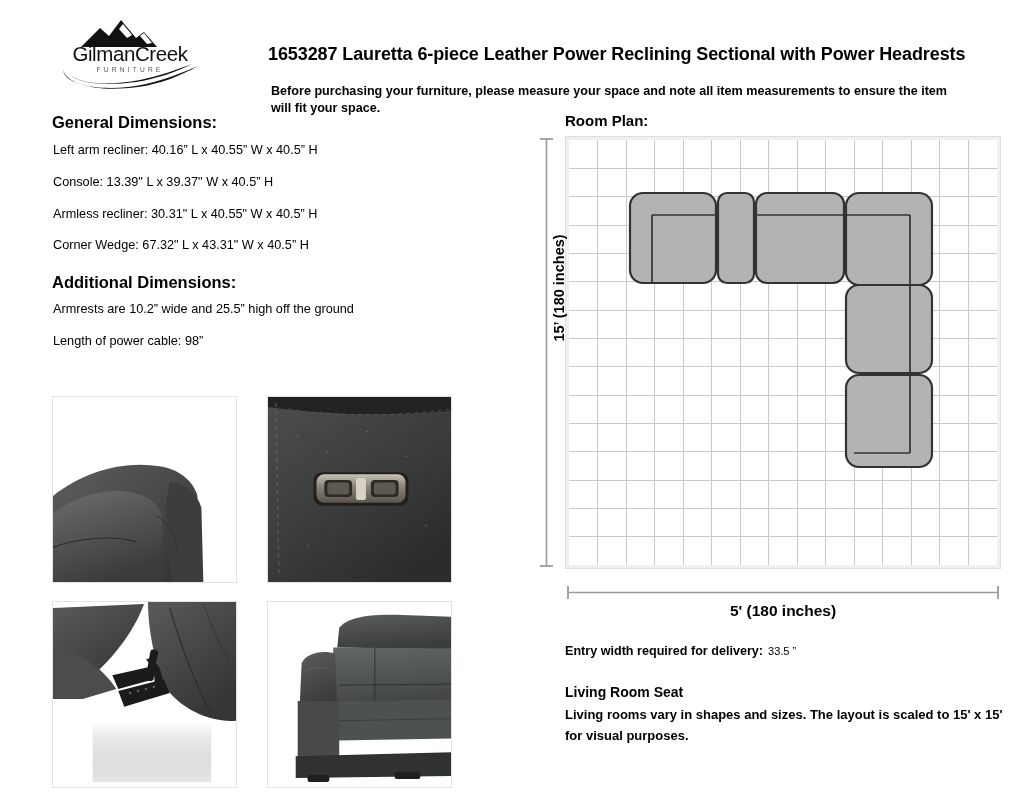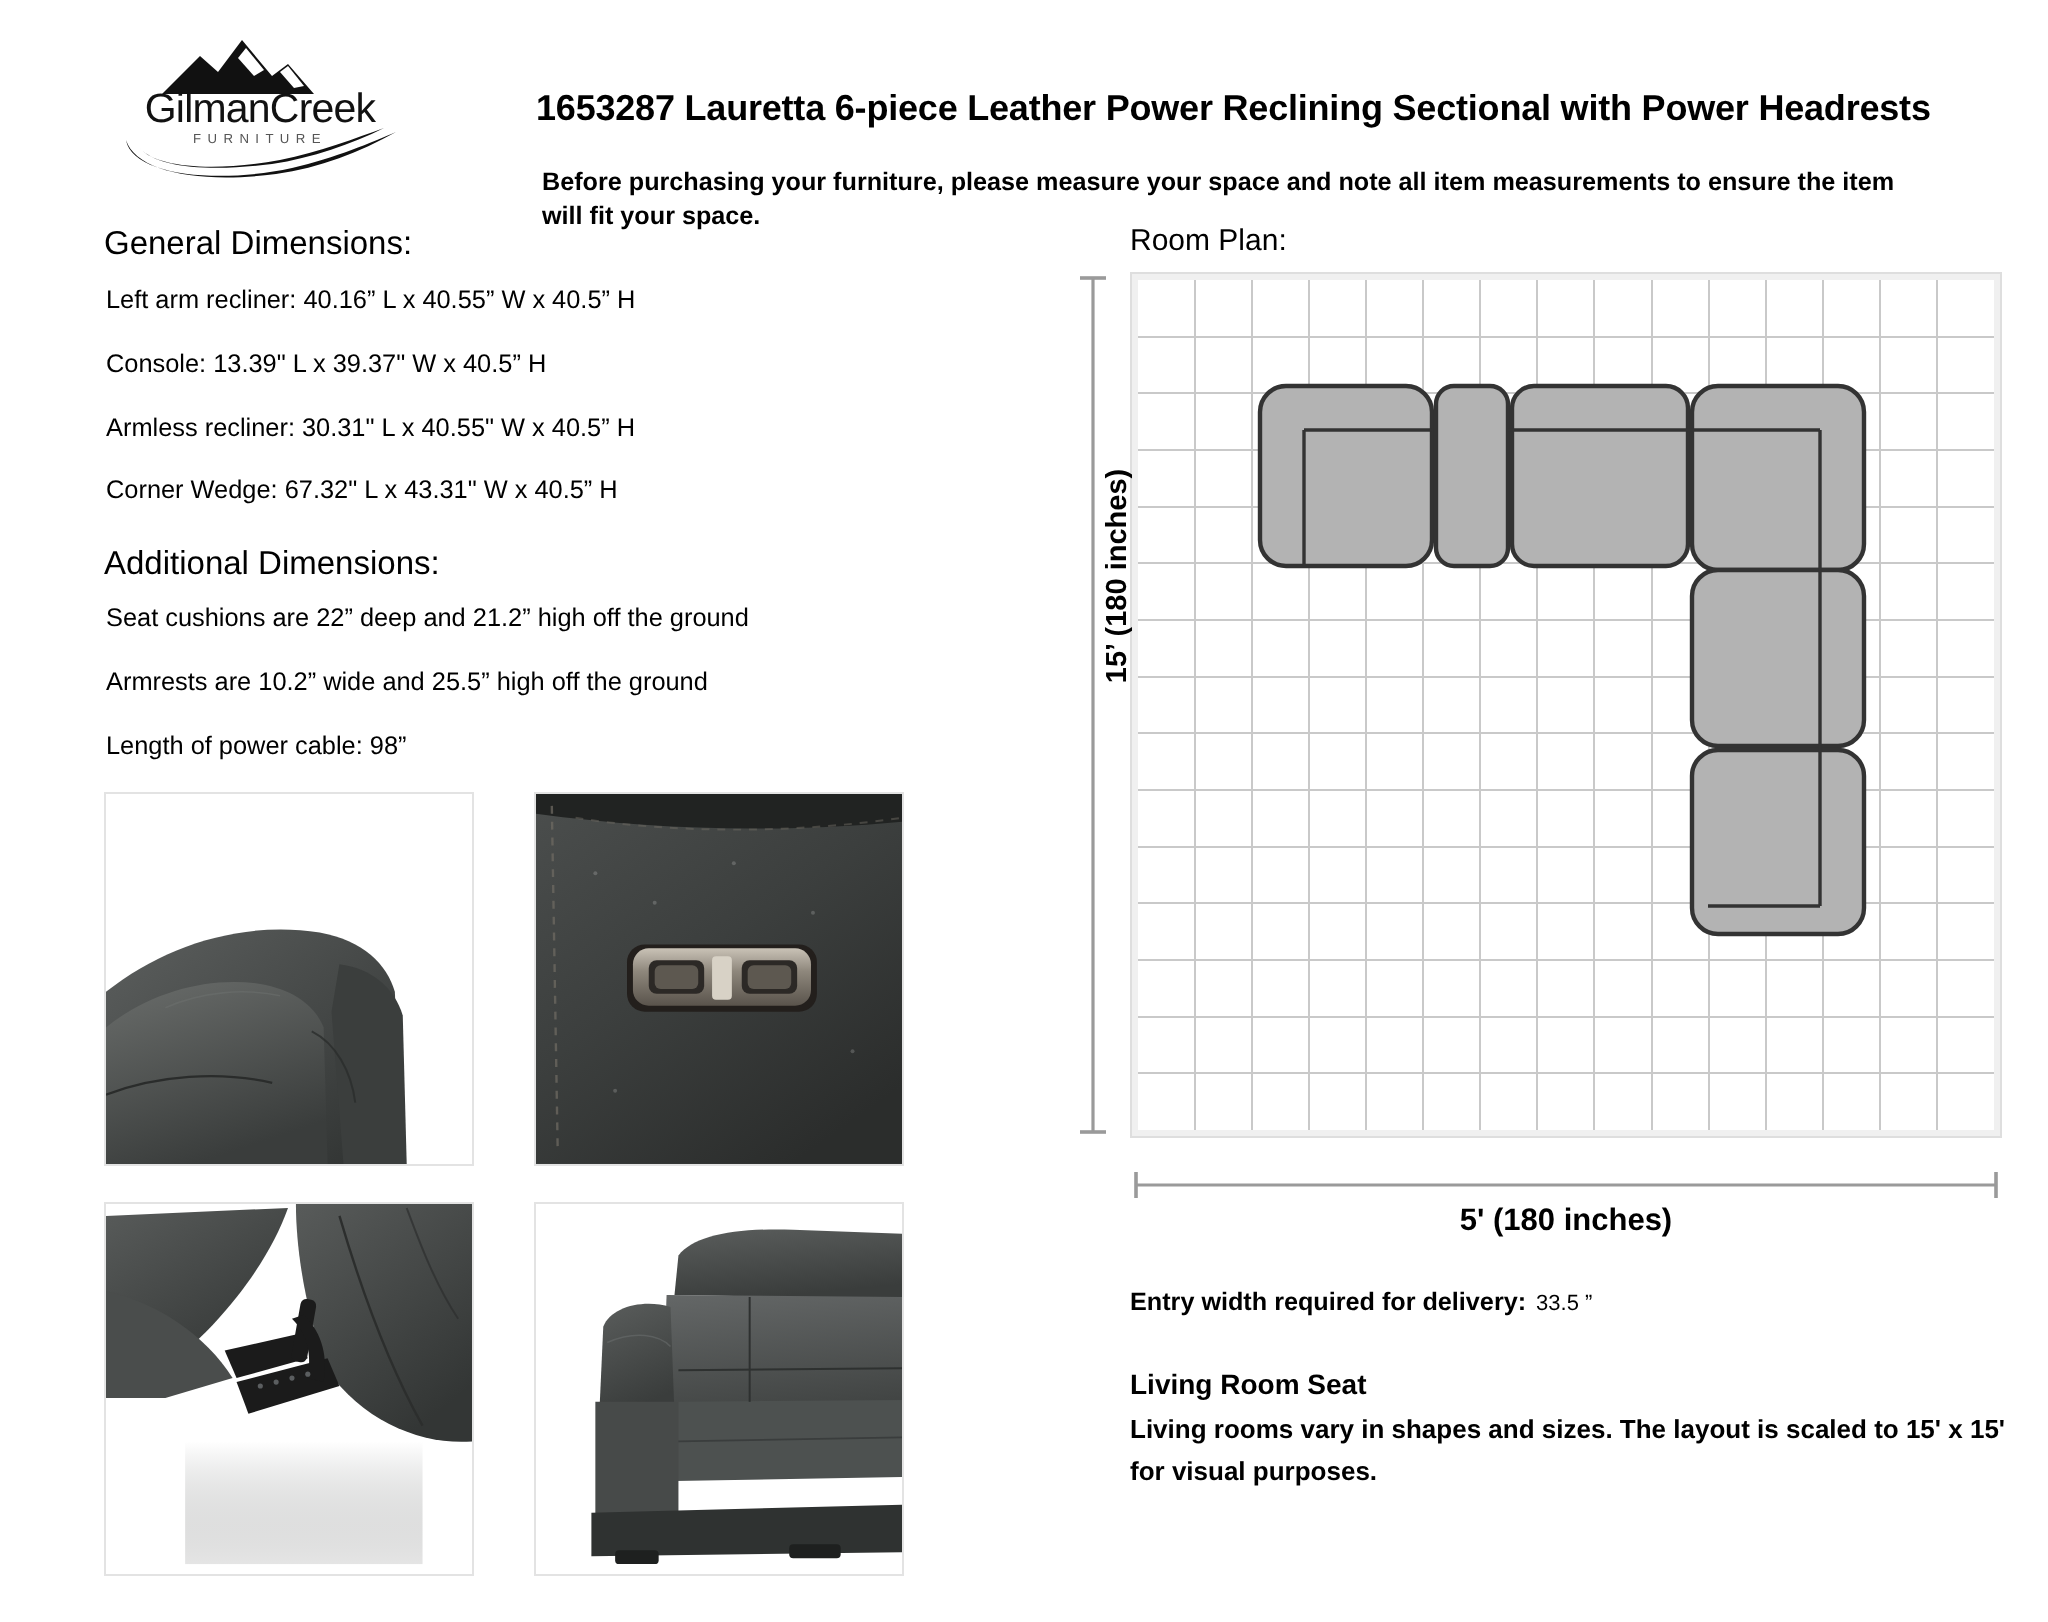--- a/index.html
+++ b/index.html
@@ -24,21 +24,21 @@
     line-height: 1.2;
   }
   .doc-note {
     position: absolute; left: 271px; top: 83px; width: 692px;
     font-size: 12.6px; font-weight: bold; line-height: 1.38;
   }
 
   
   .sec-head {
     position: absolute; left: 52px;
-    font-size: 16.5px; font-weight: normal;
+    font-size: 16.5px; font-weight: bold;
   }
   #gen-head { top: 113px; }
   #add-head { top: 273px; }
 
   .dim-list { position: absolute; left: 53px; width: 430px; }
   #gen-list { top: 144px; }
   #add-list { top: 303px; }
   .dim-list .row {
     font-size: 12.7px; line-height: 1.05; margin-bottom: 18.5px;
     white-space: nowrap;
@@ -52,21 +52,21 @@
   }
   #photo-1 { left: 52px;  top: 396px; width: 185px; height: 187px; }
   #photo-2 { left: 267px; top: 396px; width: 185px; height: 187px; }
   #photo-3 { left: 52px;  top: 601px; width: 185px; height: 187px; }
   #photo-4 { left: 267px; top: 601px; width: 185px; height: 187px; }
   .photo svg { display: block; width: 100%; height: 100%; }
 
   
   .roomplan-title {
     position: absolute; left: 565px; top: 112px;
-    font-size: 15px; font-weight: normal;
+    font-size: 15px; font-weight: bold;
   }
   .grid-box {
     position: absolute; left: 566px; top: 137px;
     width: 434px; height: 431px;
     background: #ffffff;
     border: 3px solid #f0f0f0;
     outline: 1px solid #dedede;
   }
   .grid-svg { position: absolute; left: 0; top: 0; }
 
@@ -127,21 +127,20 @@
   <div class="sec-head" id="gen-head">General Dimensions:</div>
   <div class="dim-list" id="gen-list">
     <div class="row">Left arm recliner: 40.16” L x 40.55” W x 40.5” H</div>
     <div class="row">Console: 13.39" L x 39.37" W x 40.5” H</div>
     <div class="row">Armless recliner: 30.31" L x 40.55" W x 40.5” H</div>
     <div class="row">Corner Wedge: 67.32" L x 43.31" W x 40.5” H</div>
   </div>
 
   <div class="sec-head" id="add-head">Additional Dimensions:</div>
   <div class="dim-list" id="add-list">
-    <div class="row">Seat cushions are 22” deep and 21.2” high off the ground</div>
     <div class="row">Armrests are 10.2” wide and 25.5” high off the ground</div>
     <div class="row">Length of power cable: 98”</div>
   </div>
 
   <div class="photo" id="photo-1">
     <svg viewBox="0 0 185 187" xmlns="http://www.w3.org/2000/svg">
       <defs>
         <linearGradient id="lg1" x1="0" y1="0" x2="1" y2="1">
           <stop offset="0%" stop-color="#5c5f5e"></stop>
             <stop offset="55%" stop-color="#444746"></stop>

